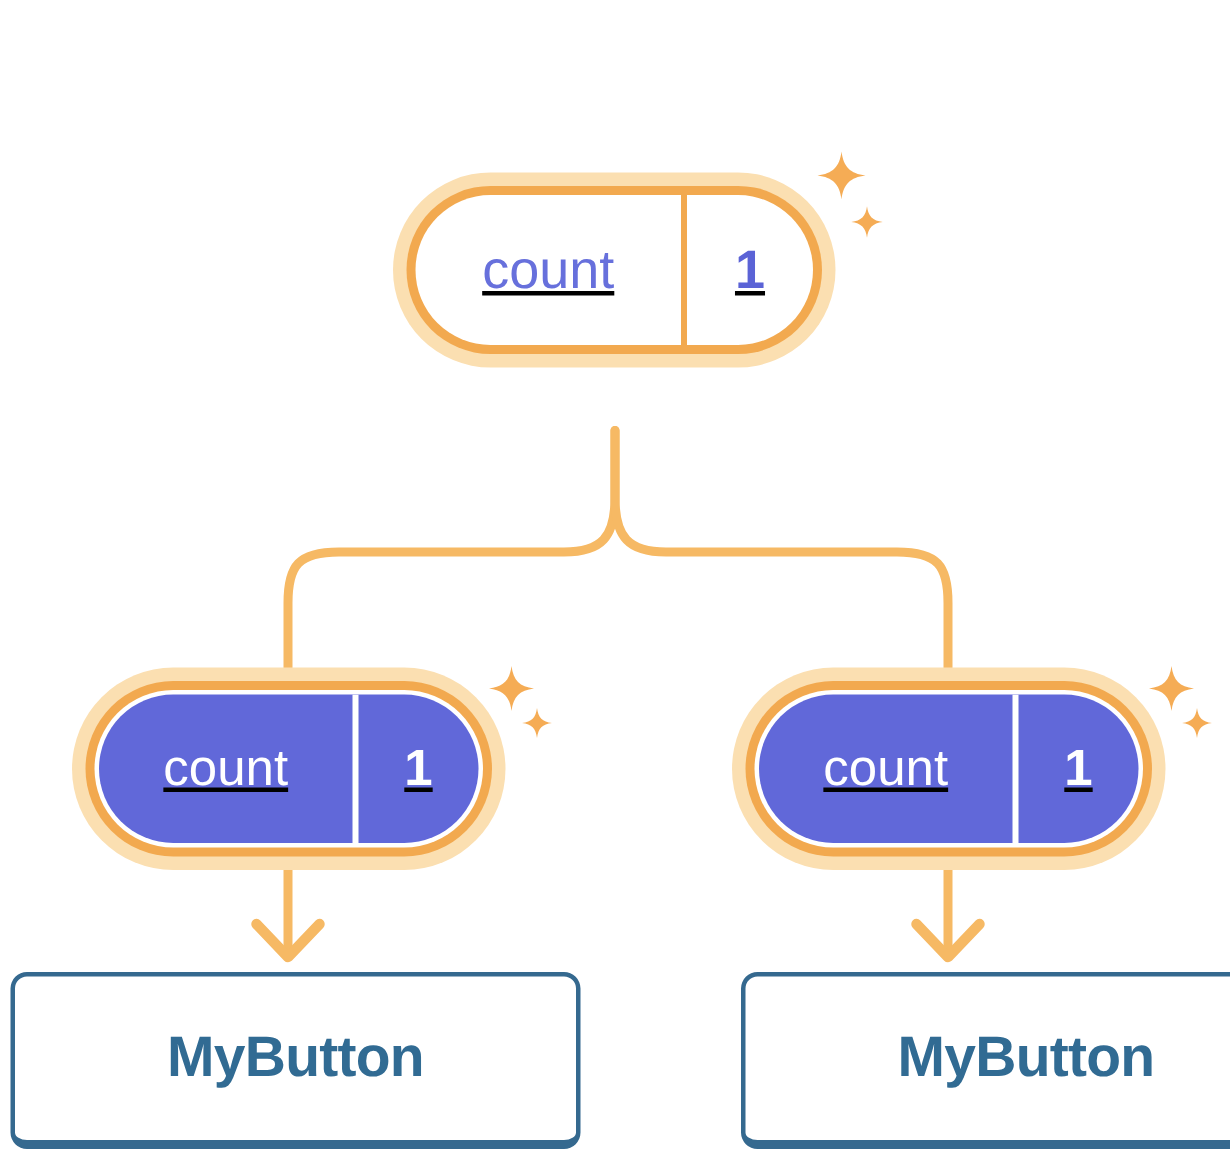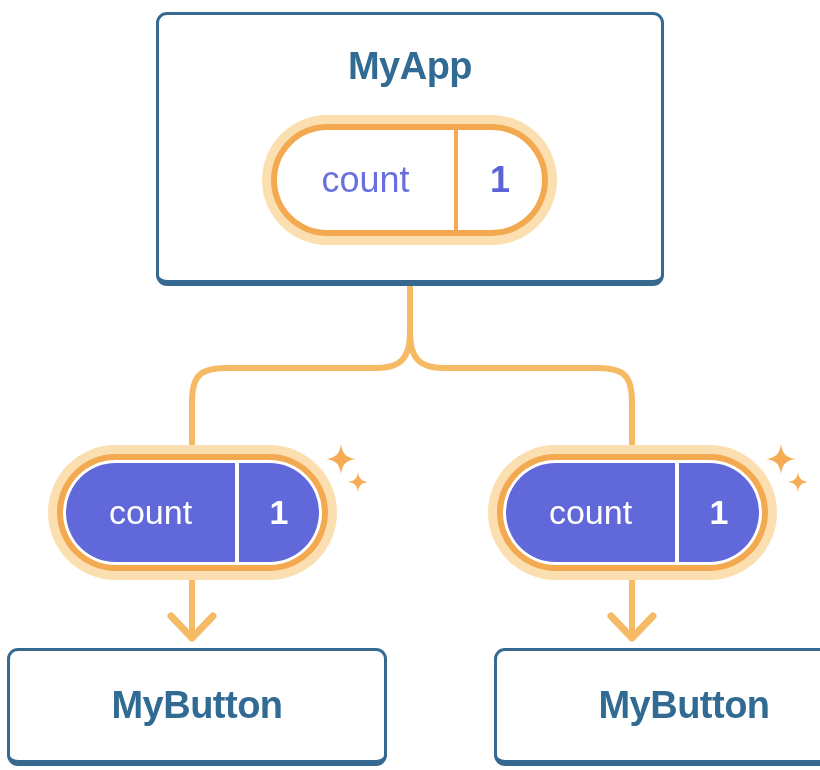--- a/index.html
+++ b/index.html
@@ -85,20 +85,21 @@
     display: flex;
     align-items: stretch;
     overflow: hidden;
   }
   .pill-inner.light { background: #ffffff; }
   .pill-inner.filled { background: #6168D9; }
   .pill-sec {
     display: flex;
     align-items: center;
     justify-content: center;
+    text-decoration: underline;
   }
   .sec-label { flex: 1; }
   .sec-value { width: 84px; }
   .pill-divider { width: 4px; }
   .pill-divider.orange { background: #F2A94F; }
   .pill-divider.white  { background: #ffffff; }
 
   .state-pill {
     left: 262px; top: 115px;
     width: 295px; height: 130px;
@@ -155,23 +156,20 @@
     <g fill="#F5AC55">
       <use href="#sparkle-shape" transform="translate(341,459) scale(15)"></use>
       <use href="#sparkle-shape" transform="translate(358,482) scale(10)"></use>
     </g>
     <g fill="#F5AC55">
       <use href="#sparkle-shape" transform="translate(781,459) scale(15)"></use>
       <use href="#sparkle-shape" transform="translate(798,482) scale(10)"></use>
     </g>
   </svg>
 
-  <div class="card root-card">
-    <div class="card-title">MyApp</div>
-  </div>
 
   <div class="pill-outer state-pill">
     <div class="pill-ring">
       <div class="pill-inner light">
         <div class="pill-sec sec-label">
           <span class="pill-label">count</span>
         </div>
         <div class="pill-divider orange"></div>
         <div class="pill-sec sec-value">
           <span class="pill-value">1</span>

